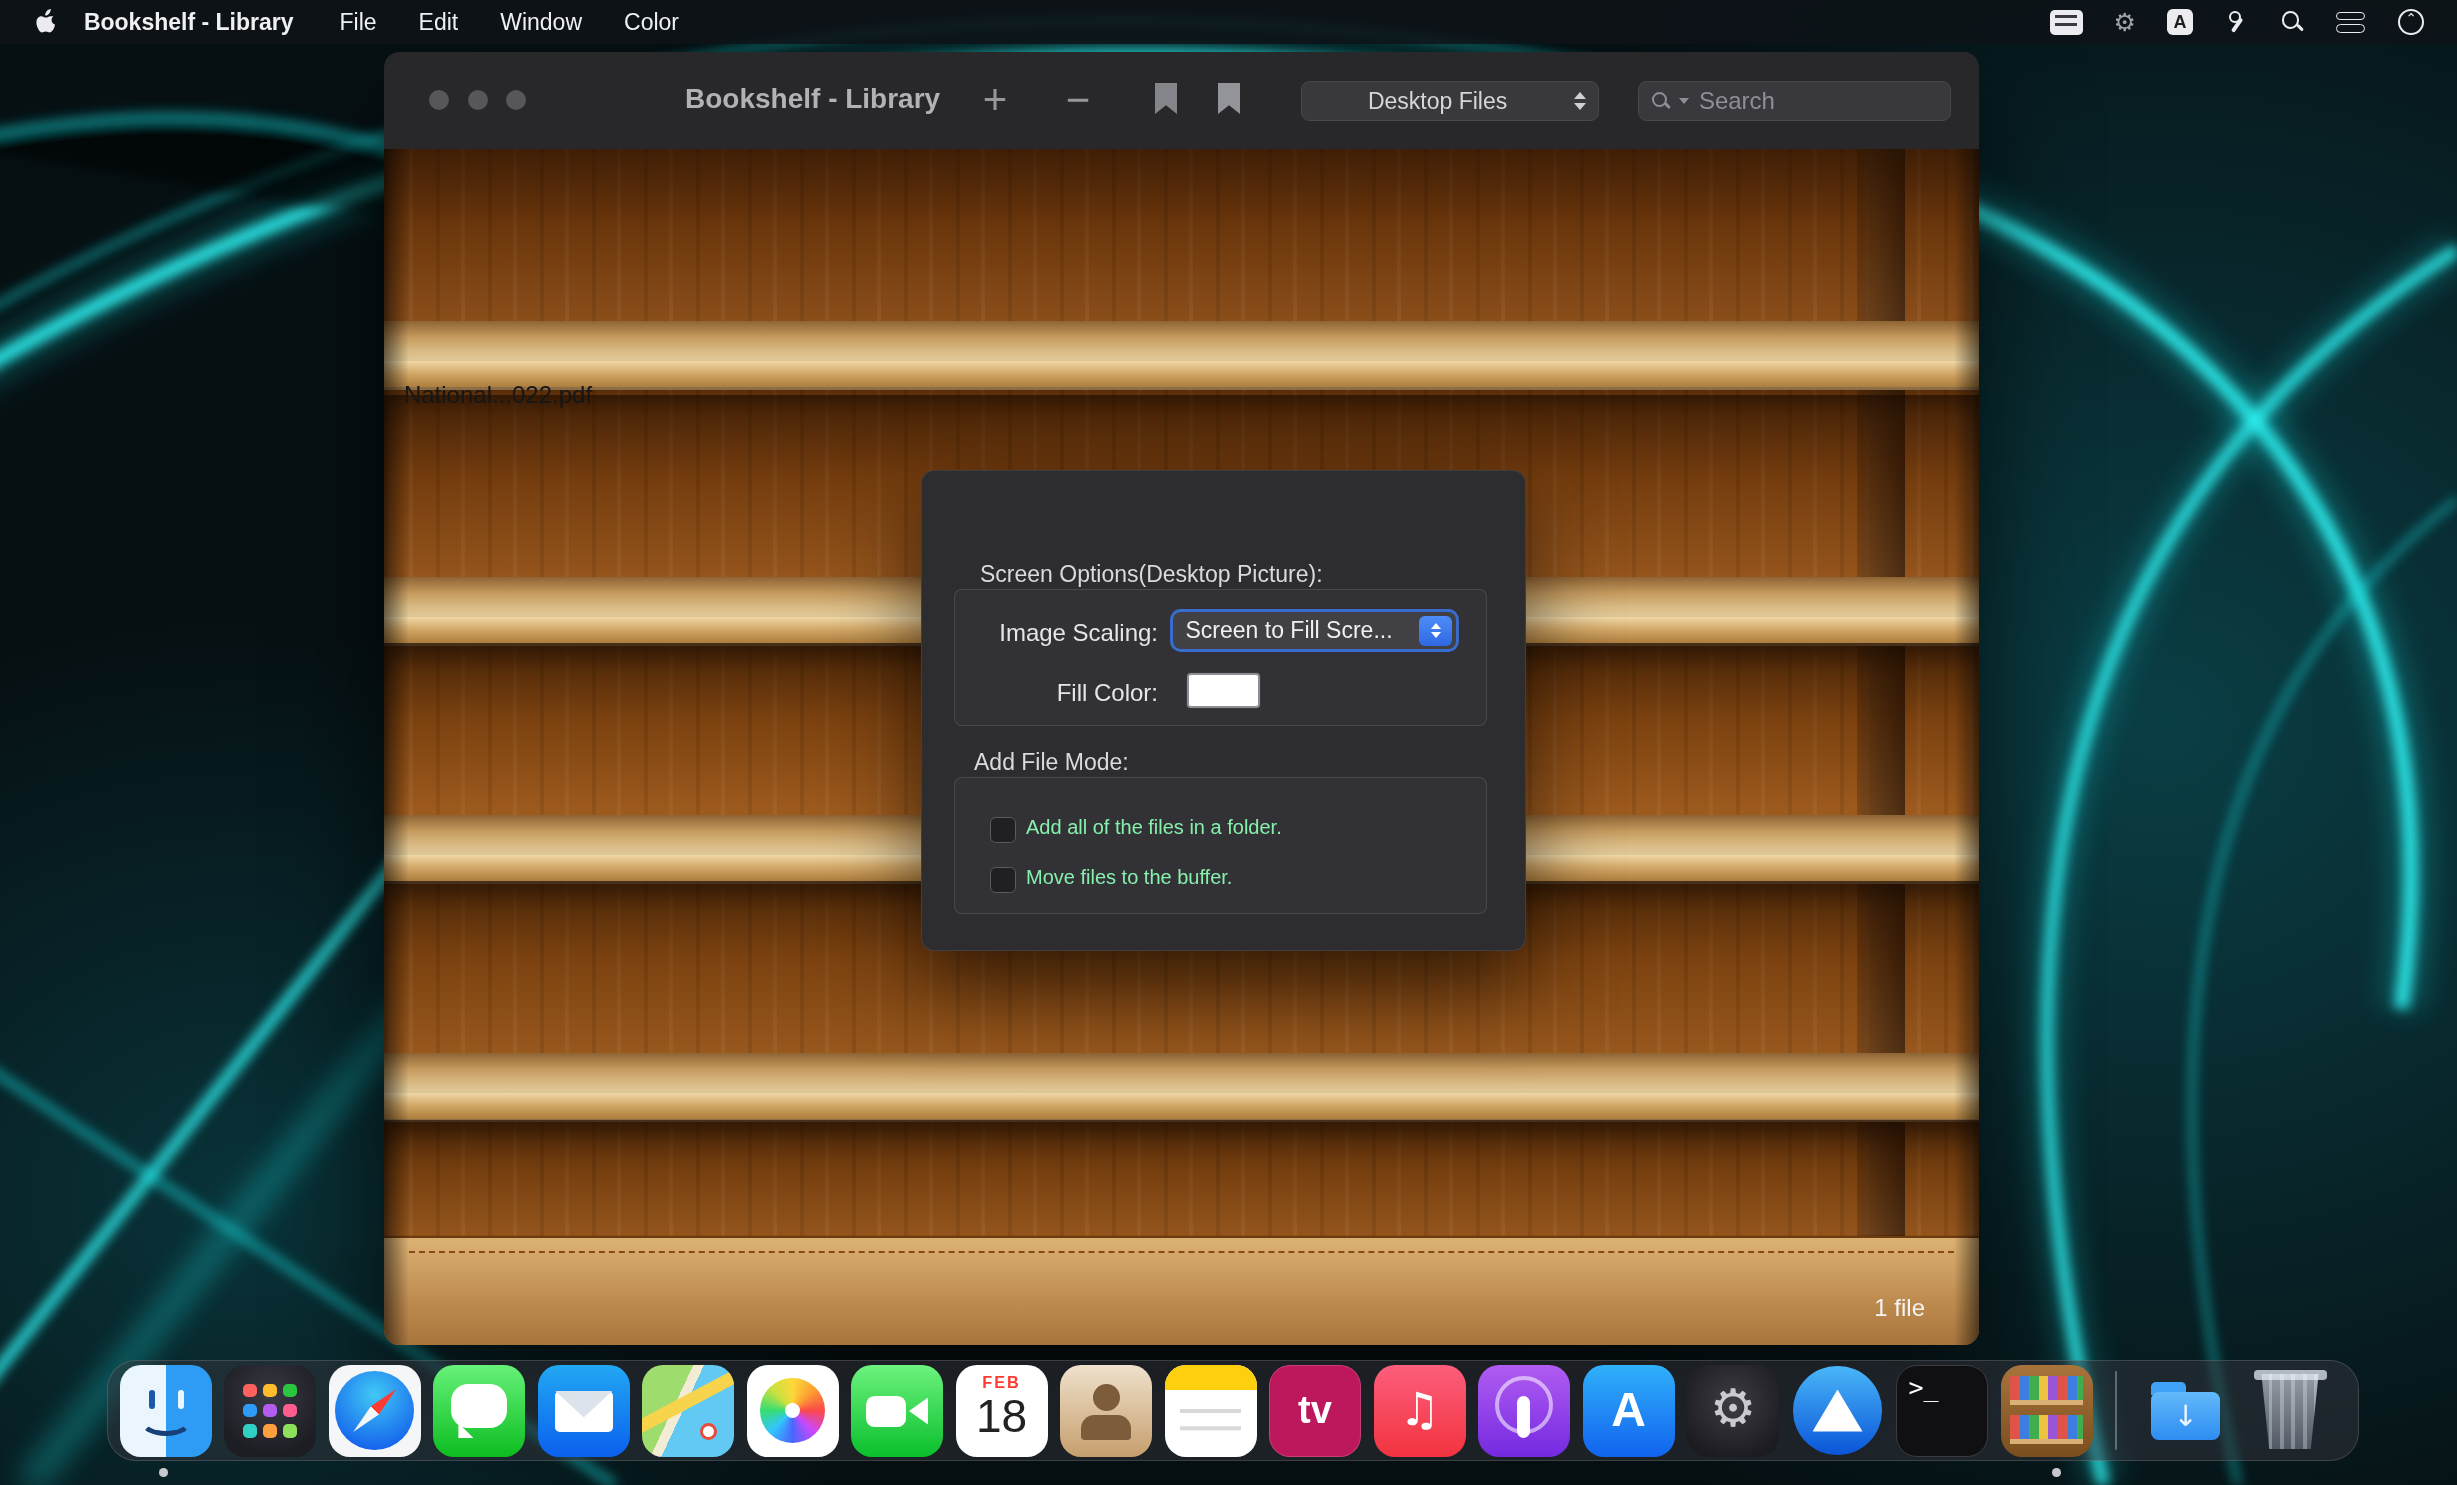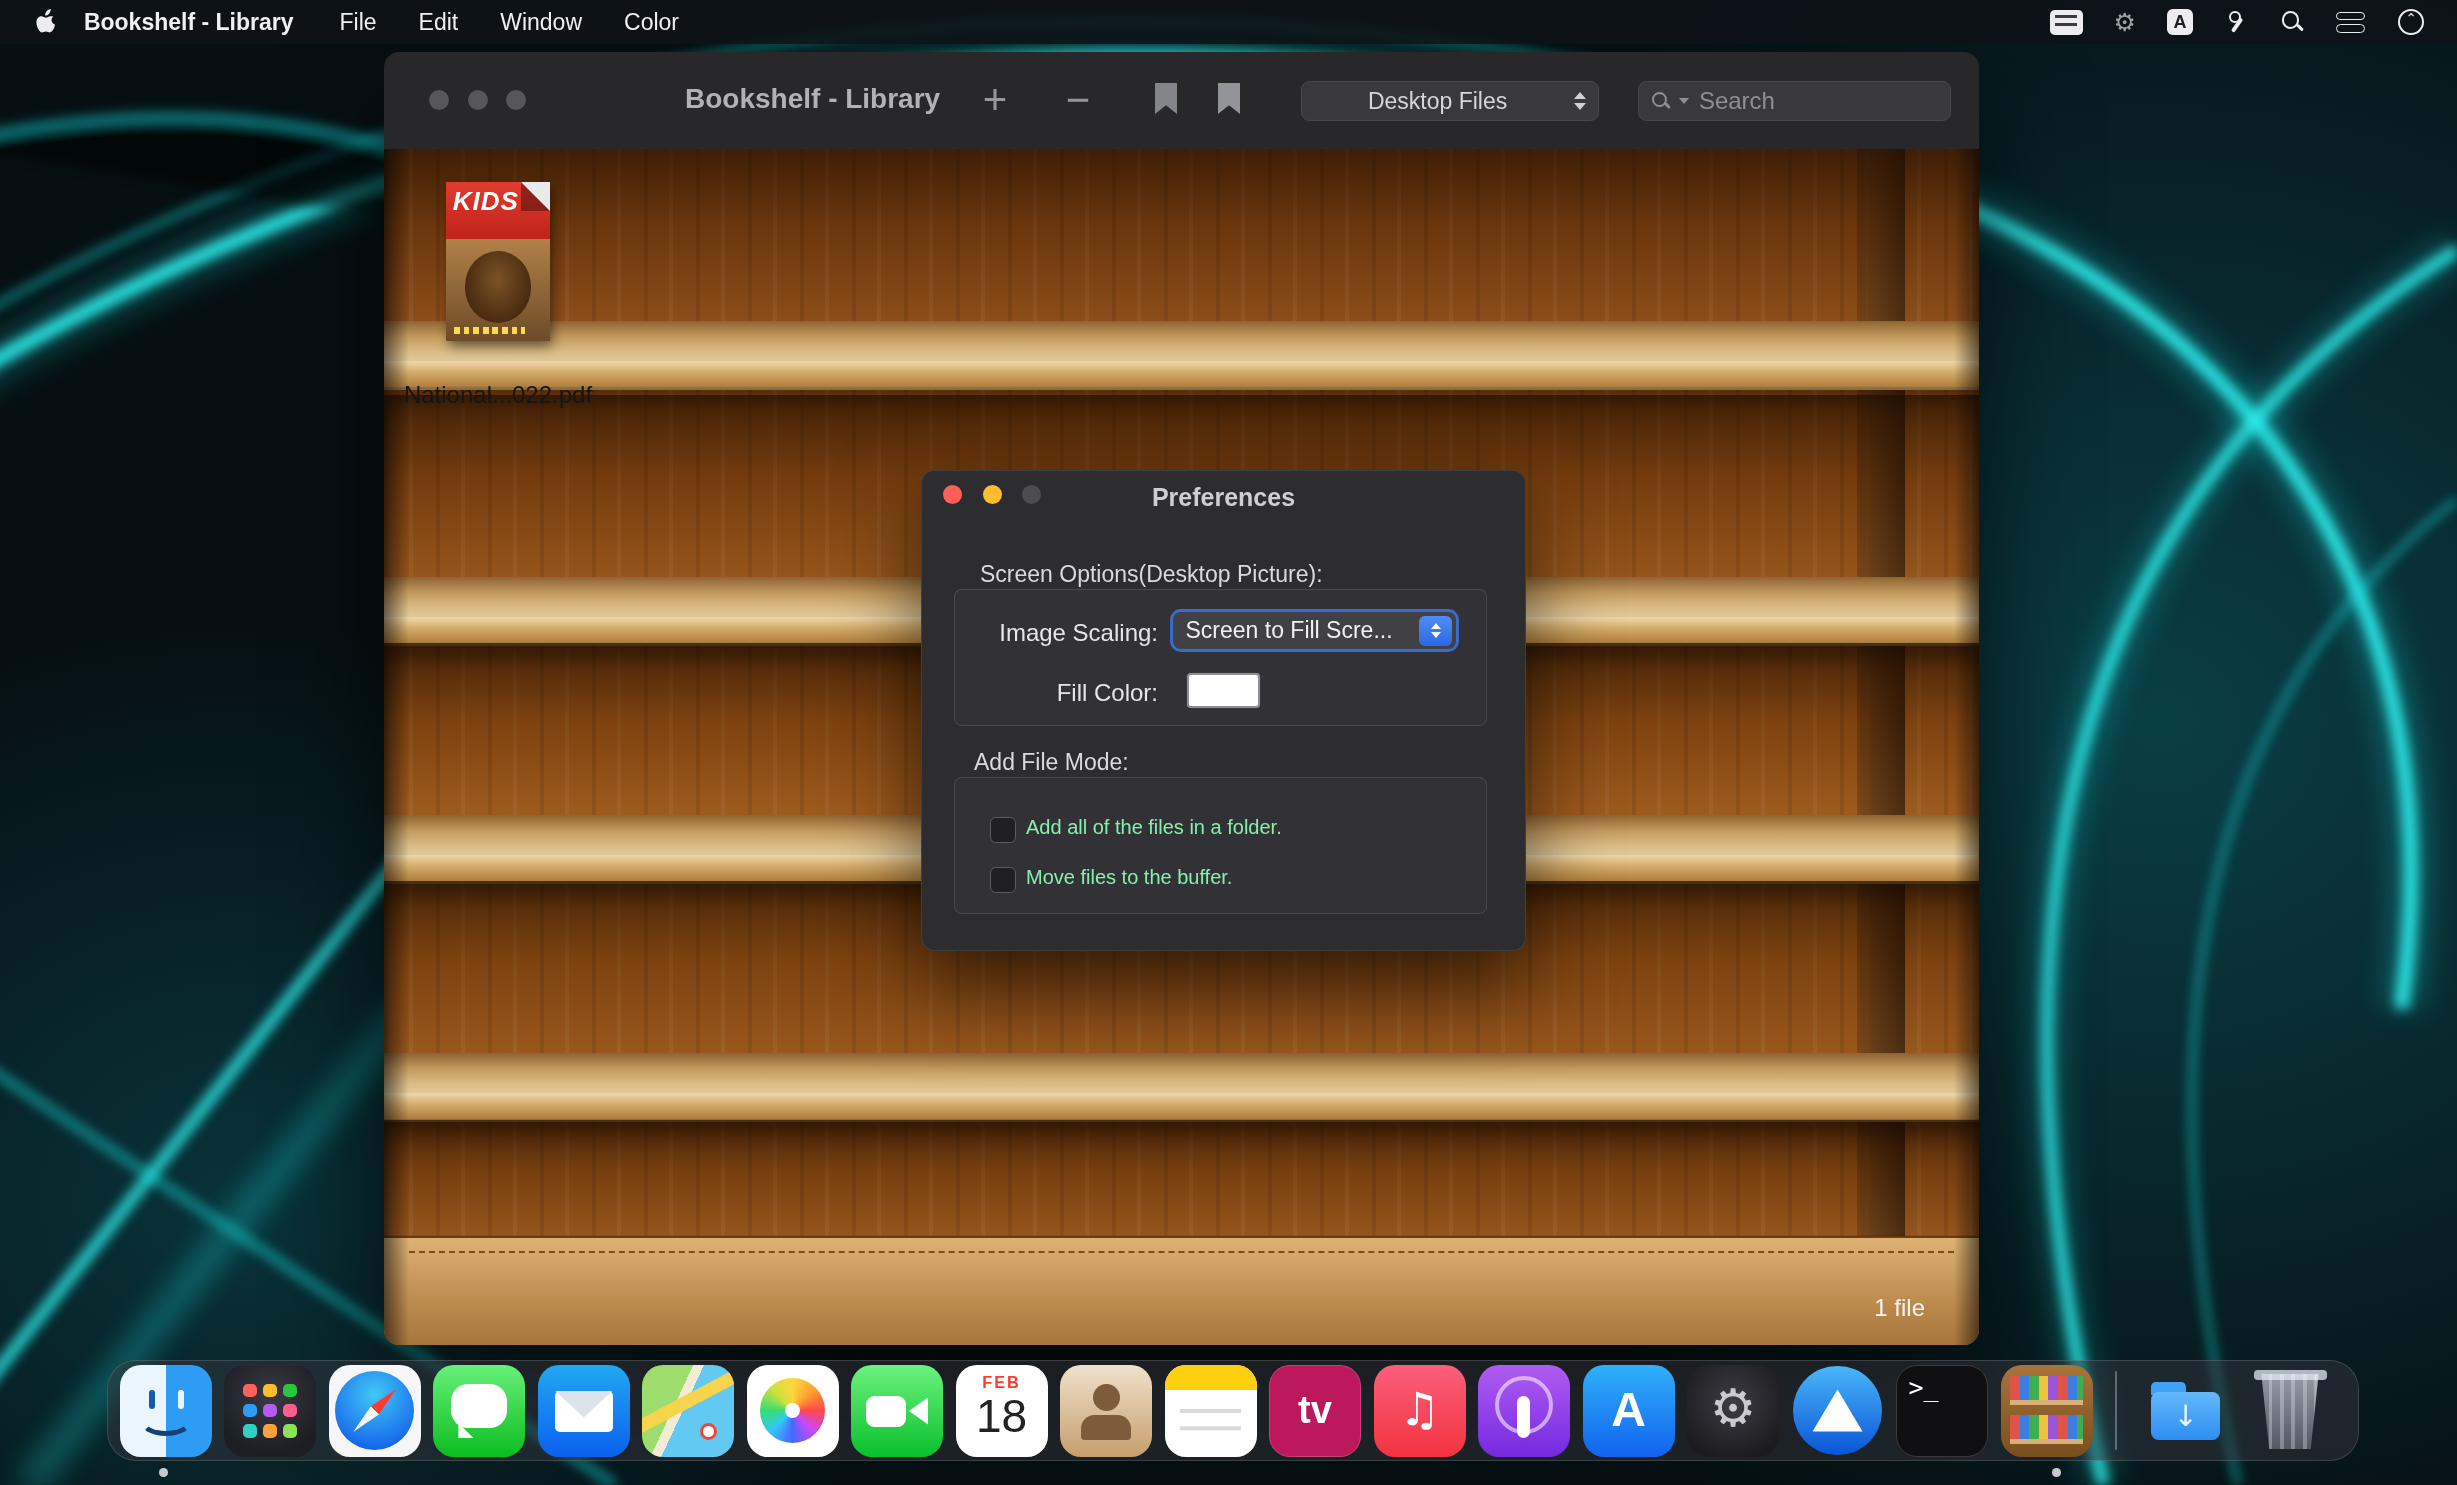--- a/index.html
+++ b/index.html
@@ -333,41 +333,26 @@
       <div class="bay" style="top:732px;height:172px;"></div>
       <div class="shelfboard" style="top:904px;">
           <div class="surf"></div>
           <div class="edge"></div>
         </div>
       <div class="bay" style="top:971px;height:115px;"></div>
       <div id="baseplank"></div>
       <div class="edge-shade-l"></div>
       <div class="edge-shade-r"></div>
 
-      <div id="book">
-        <div class="cov-top">
-          <span class="cov-title">KIDS</span>
-        </div>
-        <div class="cov-img"></div>
-        <div class="cov-strip"></div>
-        <div class="fold-back"></div>
-        <div class="fold"></div>
-      </div>
       <div id="file-label">National...022.pdf</div>
       <div id="file-count">1 file</div>
     </div>
   </div>
 
   <div id="prefs">
-    <div id="prefs-titlebar">
-      <div class="ptl" style="left:21px;background:#ff5f57;"></div>
-      <div class="ptl" style="left:61px;background:#febc2e;"></div>
-      <div class="ptl" style="left:100px;background:#4c4c51;"></div>
-      <div id="prefs-title">Preferences</div>
-    </div>
 
     <div class="p-label" style="left:58px;top:90px;">Screen Options(Desktop Picture):</div>
 
     <div class="p-group" style="top:118px;"></div>
     <div class="p-right-label" style="top:148px;">Image Scaling:</div>
     <div id="popup">
       <span class="val">Screen to Fill Scre...</span>
       <span class="cap">
           <i class="up"></i>
           <i class="dn"></i>

